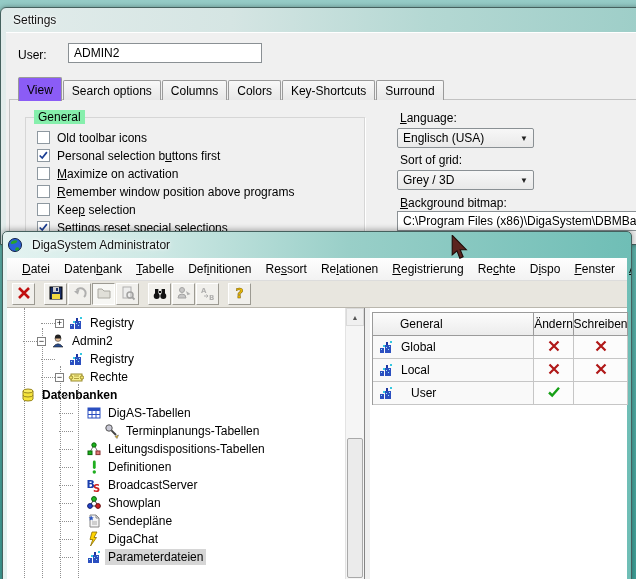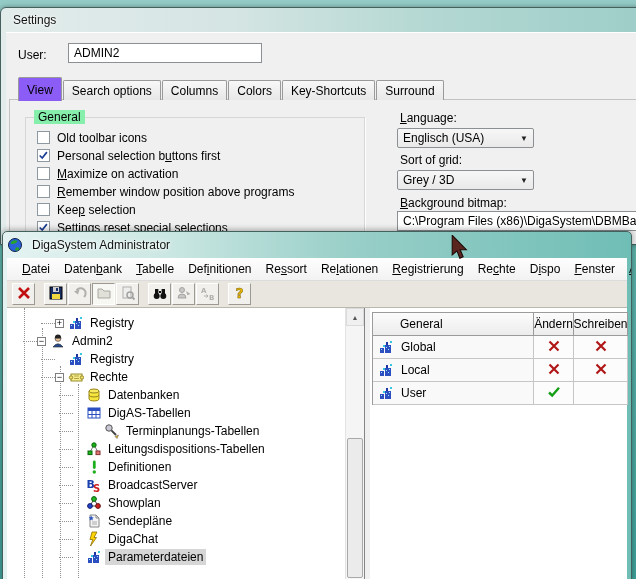--- a/index.html
+++ b/index.html
@@ -296,21 +296,21 @@
             <span class="expander">−</span>
             <span class="ticon"><svg viewBox="0 0 16 16" width="16" height="16">
                 <rect x="3" y="5" width="11" height="7" fill="#f6ee8c" stroke="#9a8b2f"></rect>
                 <circle cx="3" cy="8.5" r="1.7" fill="#efe26a" stroke="#9a8b2f"></circle>
                 <circle cx="14" cy="8.5" r="1.7" fill="#efe26a" stroke="#9a8b2f"></circle>
                 <line x1="6" y1="7" x2="11" y2="7" stroke="#b0a040"></line>
                 <line x1="6" y1="9.5" x2="11" y2="9.5" stroke="#b0a040"></line>
               </svg></span>
             <span class="tlabel">Rechte</span>
           </div>
-          <div class="trow" style="padding-left: 66px;">
+          <div class="trow" style=" font-weight: bold;">
             <div class="hconn" style="left: 52px;"></div>
             <span class="exp-spacer"></span>
             <span class="ticon"><svg viewBox="0 0 16 16" width="16" height="16">
                 <path d="M3,4 v8 a5,2 0 0 0 10,0 v-8" fill="#f5e43c" stroke="#97851c"></path>
                 <ellipse cx="8" cy="4" rx="5" ry="2" fill="#f8ea60" stroke="#97851c"></ellipse>
                 <path d="M3,8 a5,2 0 0 0 10,0" fill="none" stroke="#97851c"></path>
               </svg></span>
             <span class="tlabel">Datenbanken</span>
           </div>
           <div class="trow" style="padding-left: 66px;">
@@ -475,21 +475,21 @@
                     <path d="M2.5,2.5 L11.5,11.5 M11.5,2.5 L2.5,11.5" stroke="#b01818" stroke-width="2.2"></path>
                   </svg></span>
               </div>
               <div class="td c2" style="width: 54px;">
                 <span><svg viewBox="0 0 14 14" width="14" height="14">
                     <path d="M2.5,2.5 L11.5,11.5 M11.5,2.5 L2.5,11.5" stroke="#b01818" stroke-width="2.2"></path>
                   </svg></span>
               </div>
             </div>
             <div class="trowt">
-              <div class="td c0" style="width: 161px;">
+              <div class="td c0" style="width: 161px; gap: 10px;">
                 <span class="ticon"><svg viewBox="0 0 16 16" width="16" height="16">
                     <rect x="2" y="9" width="4" height="5" fill="#2b4fc0"></rect>
                     <rect x="7" y="6" width="6" height="8" fill="#2b4fc0"></rect>
                     <rect x="8" y="3" width="2" height="3" fill="#1c35a0"></rect>
                     <rect x="12" y="2" width="2" height="2" fill="#35c8e0"></rect>
                     <rect x="5" y="6" width="2" height="2" fill="#35c8e0"></rect>
                     <rect x="3" y="10" width="1" height="1" fill="#9fe8f4"></rect>
                     <rect x="8" y="8" width="1" height="1" fill="#9fe8f4"></rect>
                     <rect x="10" y="10" width="1" height="1" fill="#9fe8f4"></rect>
                     <rect x="11" y="7" width="1" height="1" fill="#9fe8f4"></rect>

